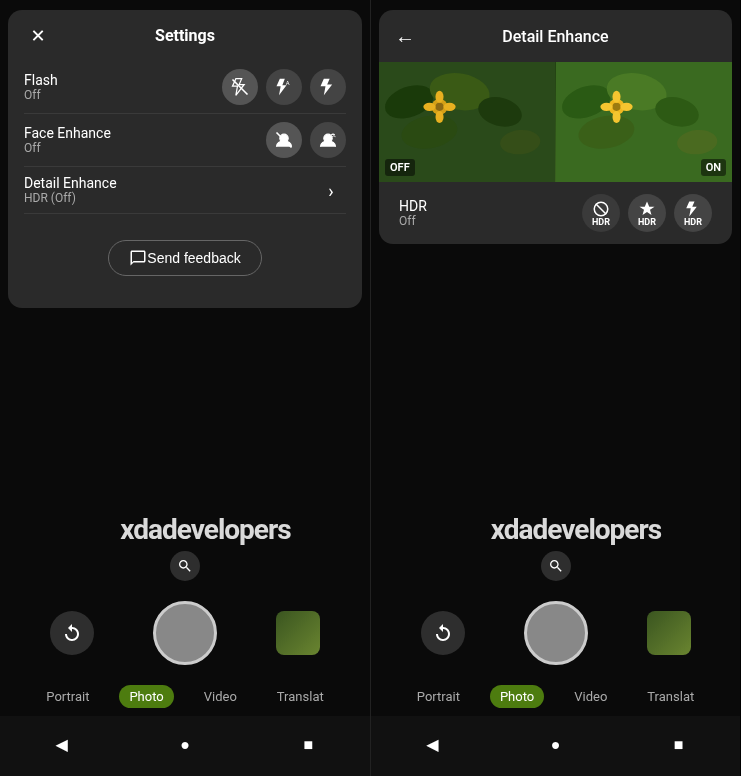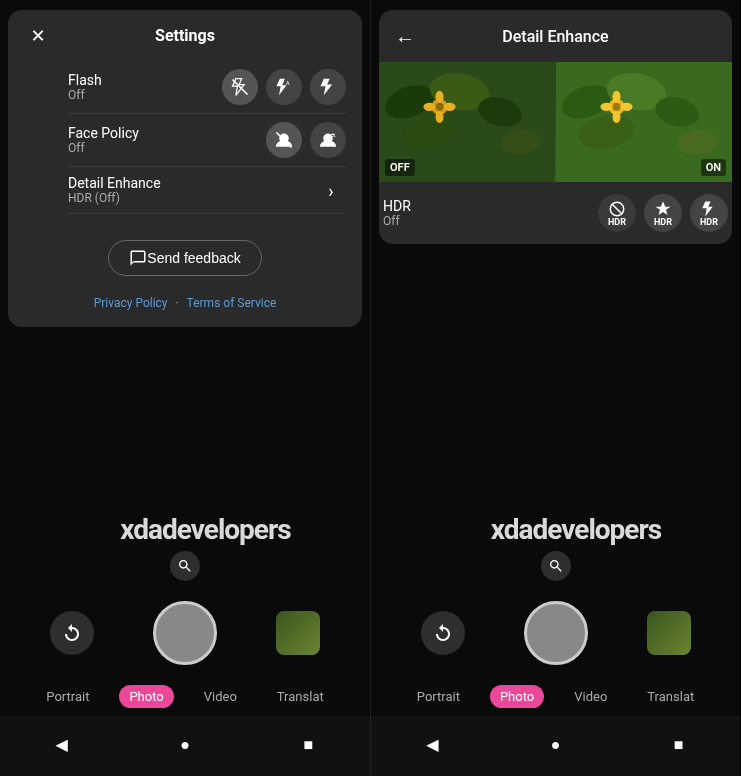--- a/index.html
+++ b/index.html
@@ -72,21 +72,20 @@
       font-size: 16px;
       font-weight: 700;
     }
 
     .setting-row {
       display: flex;
       align-items: center;
       justify-content: space-between;
       padding: 8px 0;
       border-bottom: 1px solid #3a3a3a;
-      margin-left: 44px;
     }
 
     .setting-row:last-of-type {
       border-bottom: none;
     }
 
     .setting-label {
       display: flex;
       flex-direction: column;
     }
@@ -275,21 +274,21 @@
     }
 
     .mode-item {
       cursor: pointer;
       color: #aaa;
       padding: 4px 10px;
       border-radius: 14px;
     }
 
     .mode-item.active {
-      background: #ec4899;
+      background: #4d7c0f;
       color: #fff;
     }
 
     .nav-bar {
       display: flex;
       justify-content: space-around;
       align-items: center;
       padding: 10px 0 14px;
       background: #111;
     }
@@ -384,21 +383,21 @@
 
     .detail-description {
       padding: 12px 16px;
       color: #ccc;
       font-size: 12px;
       line-height: 1.5;
       border-bottom: 1px solid #3a3a3a;
     }
 
     .hdr-section {
-      padding: 12px 4px;
+      padding: 12px 20px;
       display: flex;
       align-items: center;
       justify-content: space-between;
     }
 
     .hdr-label {
       display: flex;
       flex-direction: column;
     }
 
@@ -471,21 +470,21 @@
         <div class="icon-circle">
           <svg viewBox="0 0 24 24" fill="#fff">
               <path d="M7 2l-4 9h6l-2 11 10-13h-6l3-7z"></path>
             </svg>
         </div>
       </div>
     </div>
 
     <div class="setting-row">
       <div class="setting-label">
-        <span class="setting-name">Face Policy</span>
+        <span class="setting-name">Face Enhance</span>
         <span class="setting-value">Off</span>
       </div>
       <div class="setting-icons">
         <div class="icon-circle active">
           <svg viewBox="0 0 24 24" fill="none" stroke="#fff" stroke-width="1.5">
             <circle cx="12" cy="10" r="5"></circle>
             <path d="M3 20c0-4 4-7 9-7s9 3 9 7"></path>
             <line x1="3" y1="3" x2="21" y2="21" stroke="#fff" stroke-width="2"></line>
           </svg>
         </div>
@@ -511,25 +510,20 @@
     <div style="display:flex;justify-content:center;margin-top:12px;">
       <button class="feedback-btn">
         <svg viewBox="0 0 24 24">
             <path d="M20 2H4c-1.1 0-2 .9-2 2v18l4-4h14c1.1 0 2-.9 2-2V4c0-1.1-.9-2-2-2zm0 14H6l-2 2V4h16v12z"></path>
           </svg>
         <span>Send feedback</span>
       </button>
     </div>
 
     <div class="settings-links">
-      <span>
-        <a>Privacy Policy</a>
-        <span class="divider">·</span>
-        <a>Terms of Service</a>
-      </span>
     </div>
   </div>
 
   <div class="watermark">xdadevelopers</div>
 
   <div class="camera-bottom">
     <div class="zoom-area">
       <div class="zoom-icon">
         <svg width="16" height="16" viewBox="0 0 24 24" fill="#fff">
             <path d="M15.5 14h-.79l-.28-.27C15.41 12.59 16 11.11 16 9.5 16 5.91 13.09 3 9.5 3S3 5.91 3 9.5 5.91 16 9.5 16c1.61 0 3.09-.59 4.23-1.57l.27.28v.79l5 4.99L20.49 19l-4.99-5zm-6 0C7.01 14 5 11.99 5 9.5S7.01 5 9.5 5 14 7.01 14 9.5 11.99 14 9.5 14z"></path>

